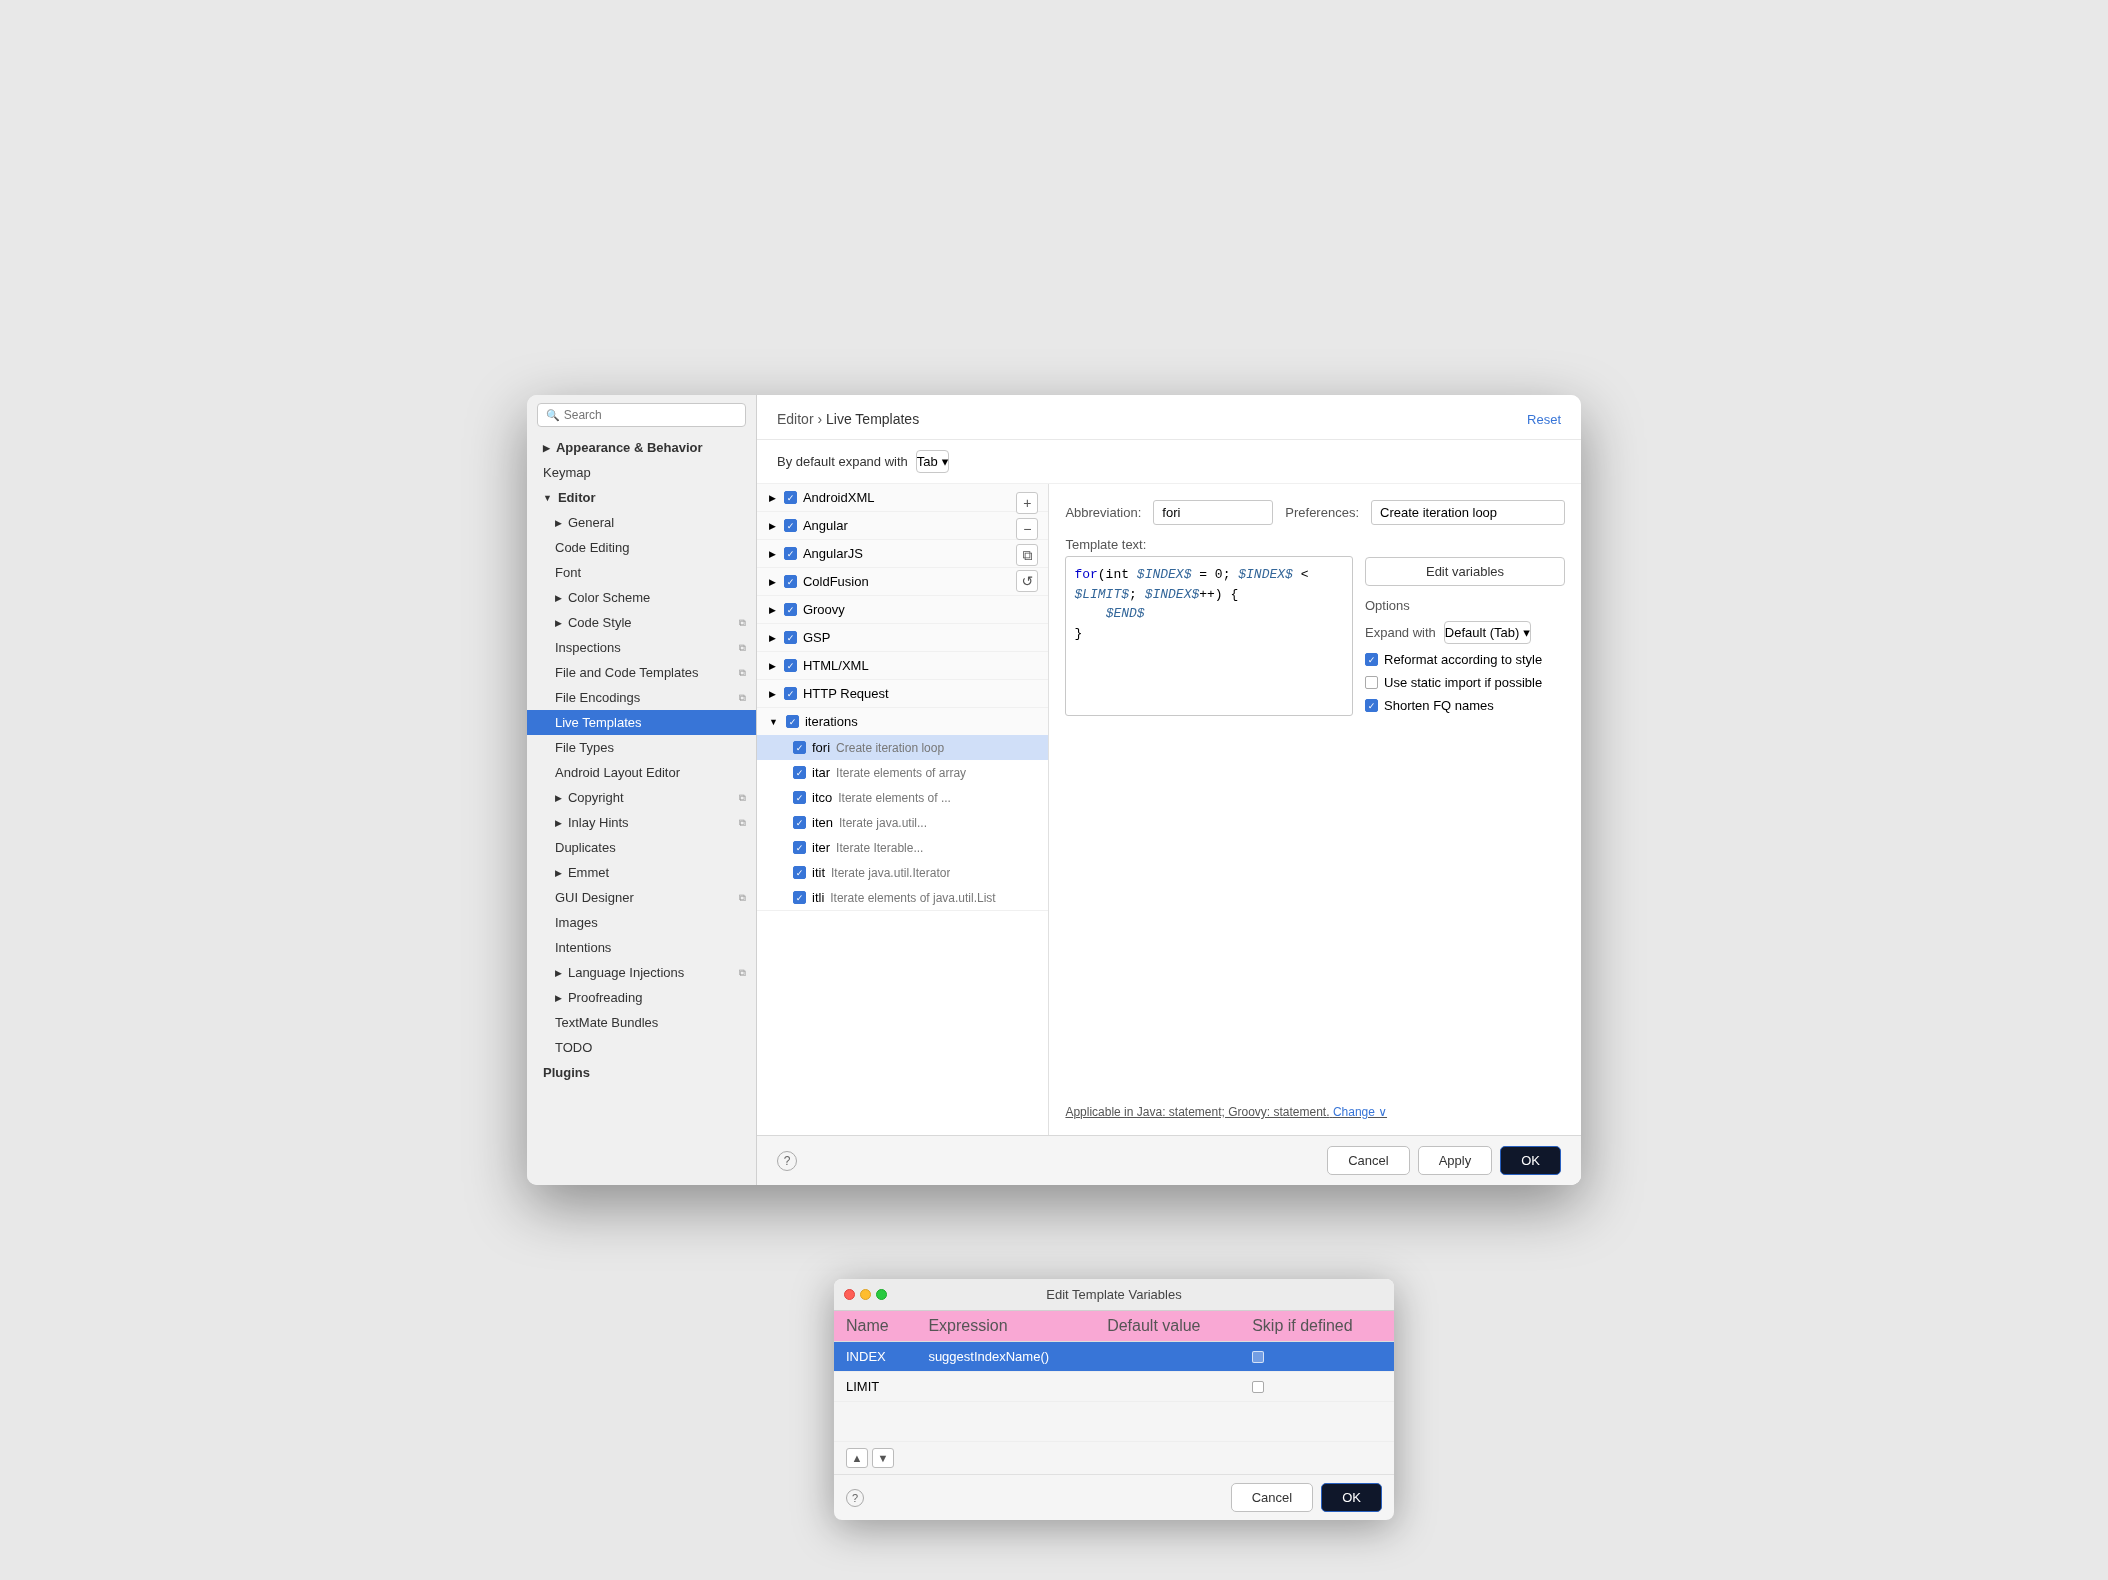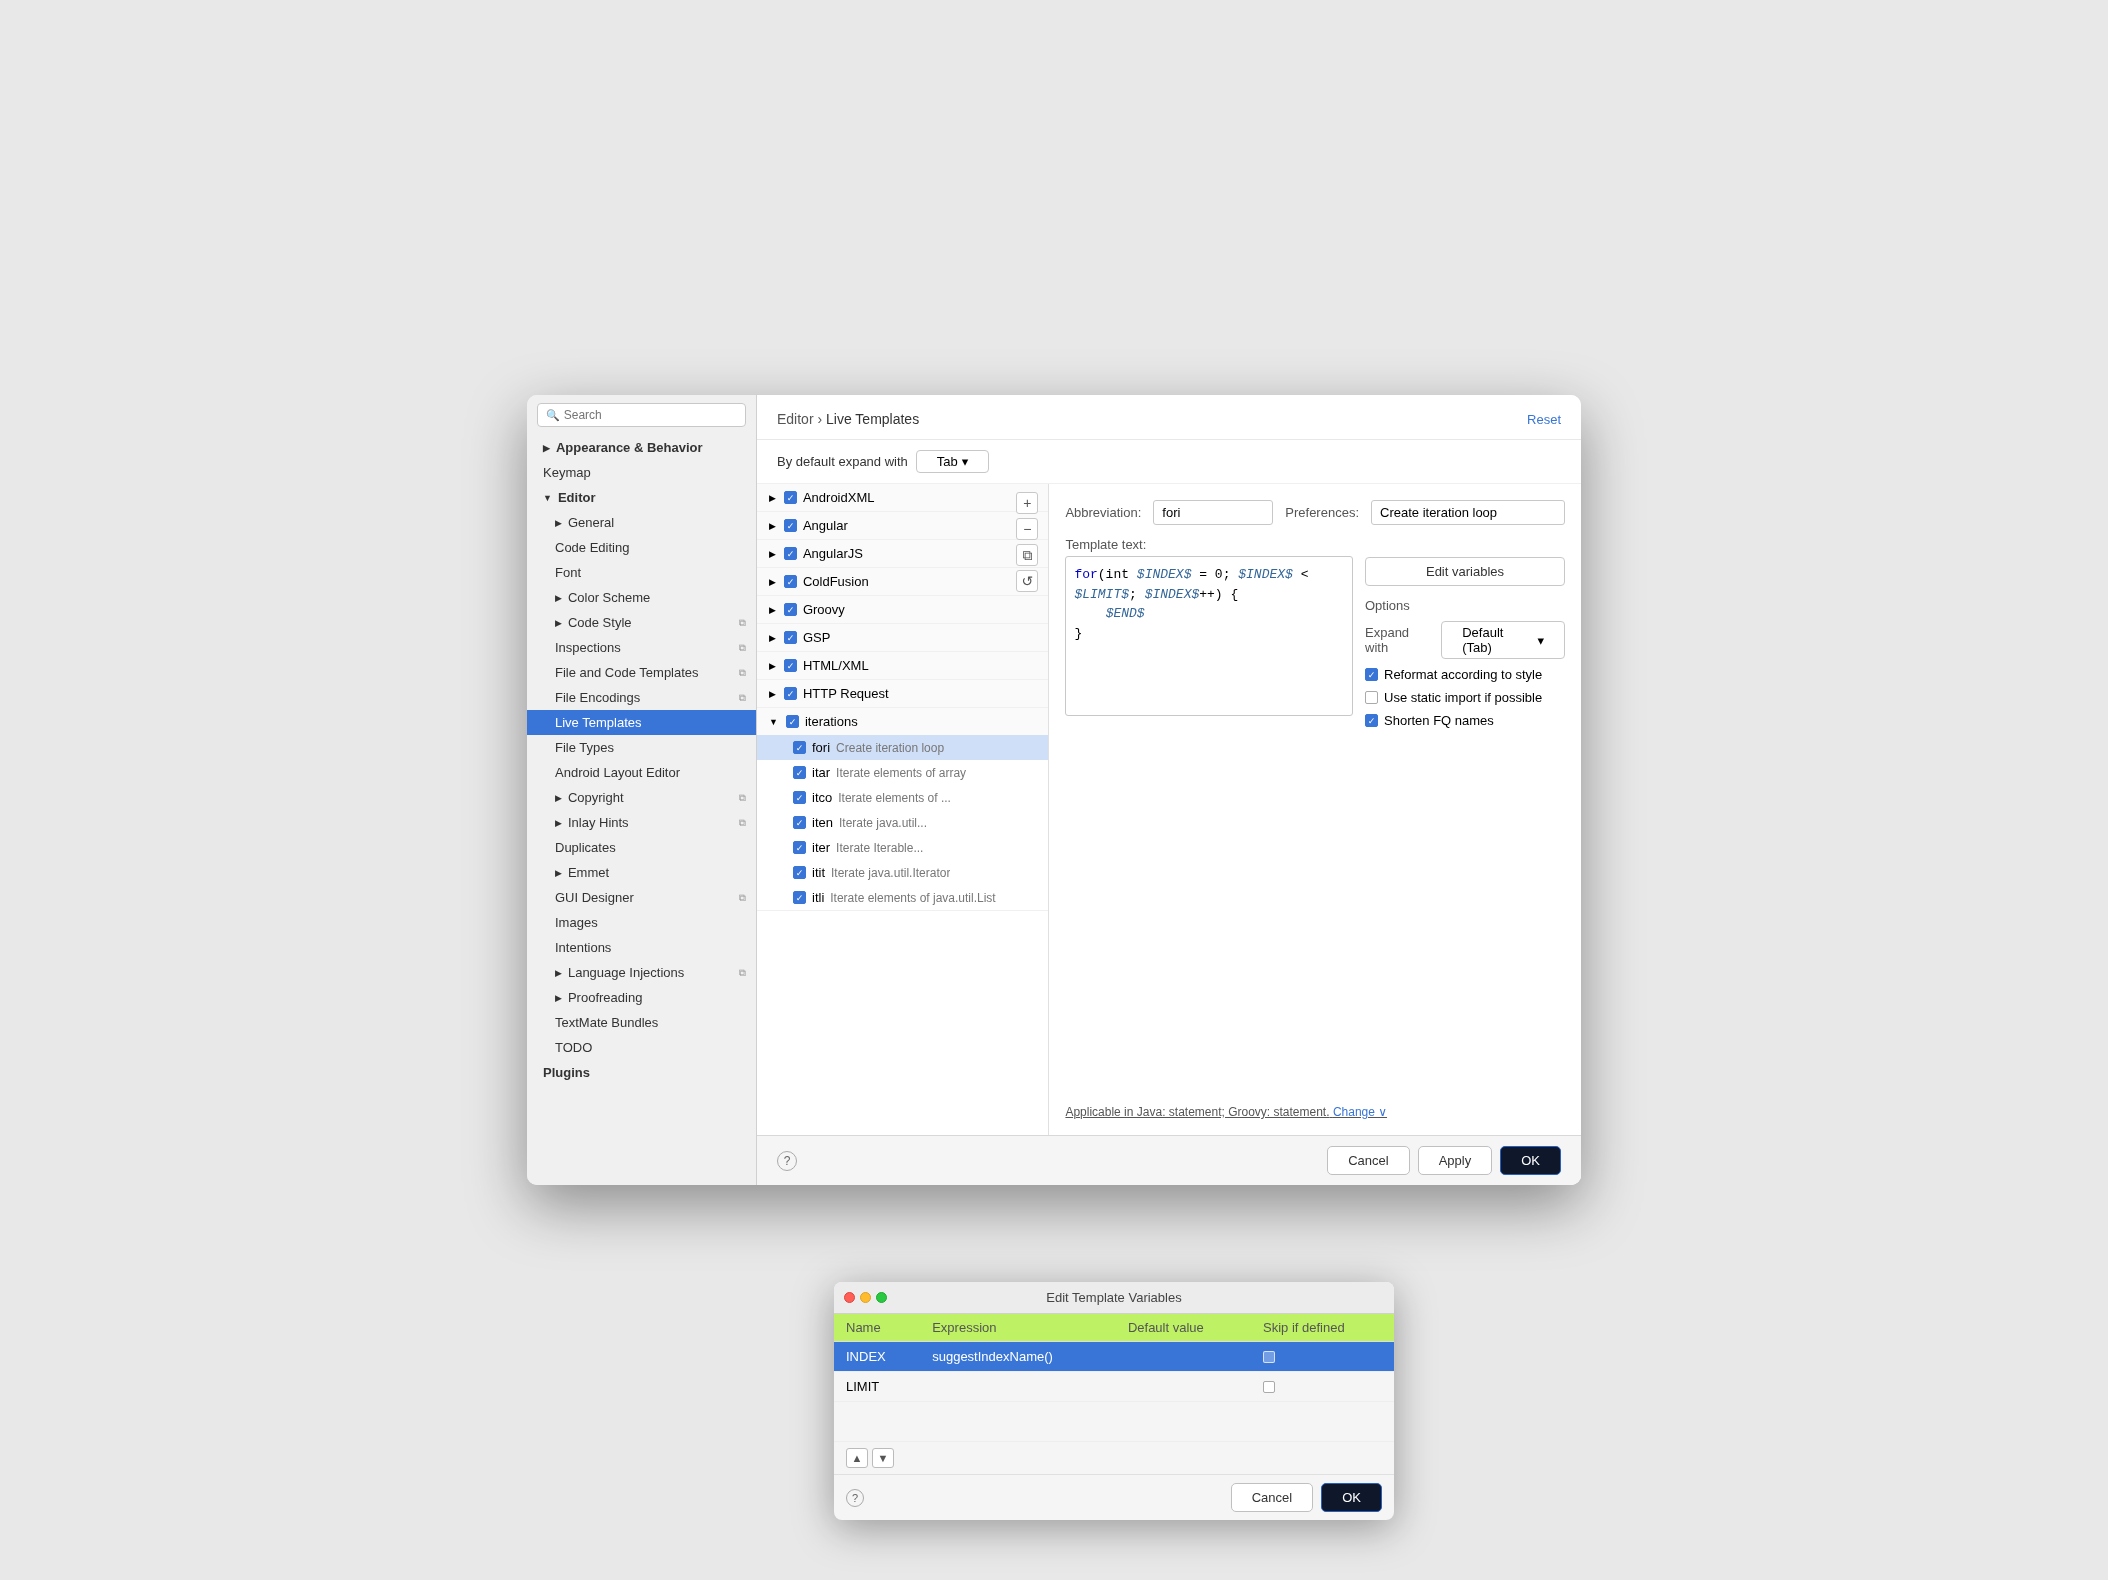--- a/index.html
+++ b/index.html
@@ -151,21 +151,21 @@
       padding: 10px 20px;
       display: flex;
       align-items: center;
       gap: 8px;
       border-bottom: 1px solid #f0f0f0;
     }
     .expand-label { font-size: 13px; color: #333; }
     .dropdown-select {
       border: 1px solid #c8c8c8;
       border-radius: 4px;
-      padding: 3px 20px;
+      padding: 3px 0;
       font-size: 13px;
       background: white;
       cursor: pointer;
       display: flex;
       align-items: center;
       gap: 4px;
     }
     .panel-body {
       display: flex;
       flex: 1;
@@ -418,25 +418,25 @@
       height: 11px;
       border-radius: 50%;
     }
     .modal-title { font-size: 13px; color: #444; font-weight: 500; }
     .modal-body { padding: 0; }
     .modal-table {
       width: 100%;
       border-collapse: collapse;
     }
     .modal-table th {
-      background: #bef264;
+      background: #f9a8d4;
       border-bottom: 1px solid #ddd;
       padding: 6px 12px;
       text-align: left;
-      font-size: 13px;
+      font-size: 16px;
       font-weight: 500;
       color: #555;
     }
     .modal-table td {
       padding: 7px 12px;
       font-size: 13px;
       border-bottom: 1px solid #eee;
     }
     .modal-table tr.selected td {
       background: #3875d7;

